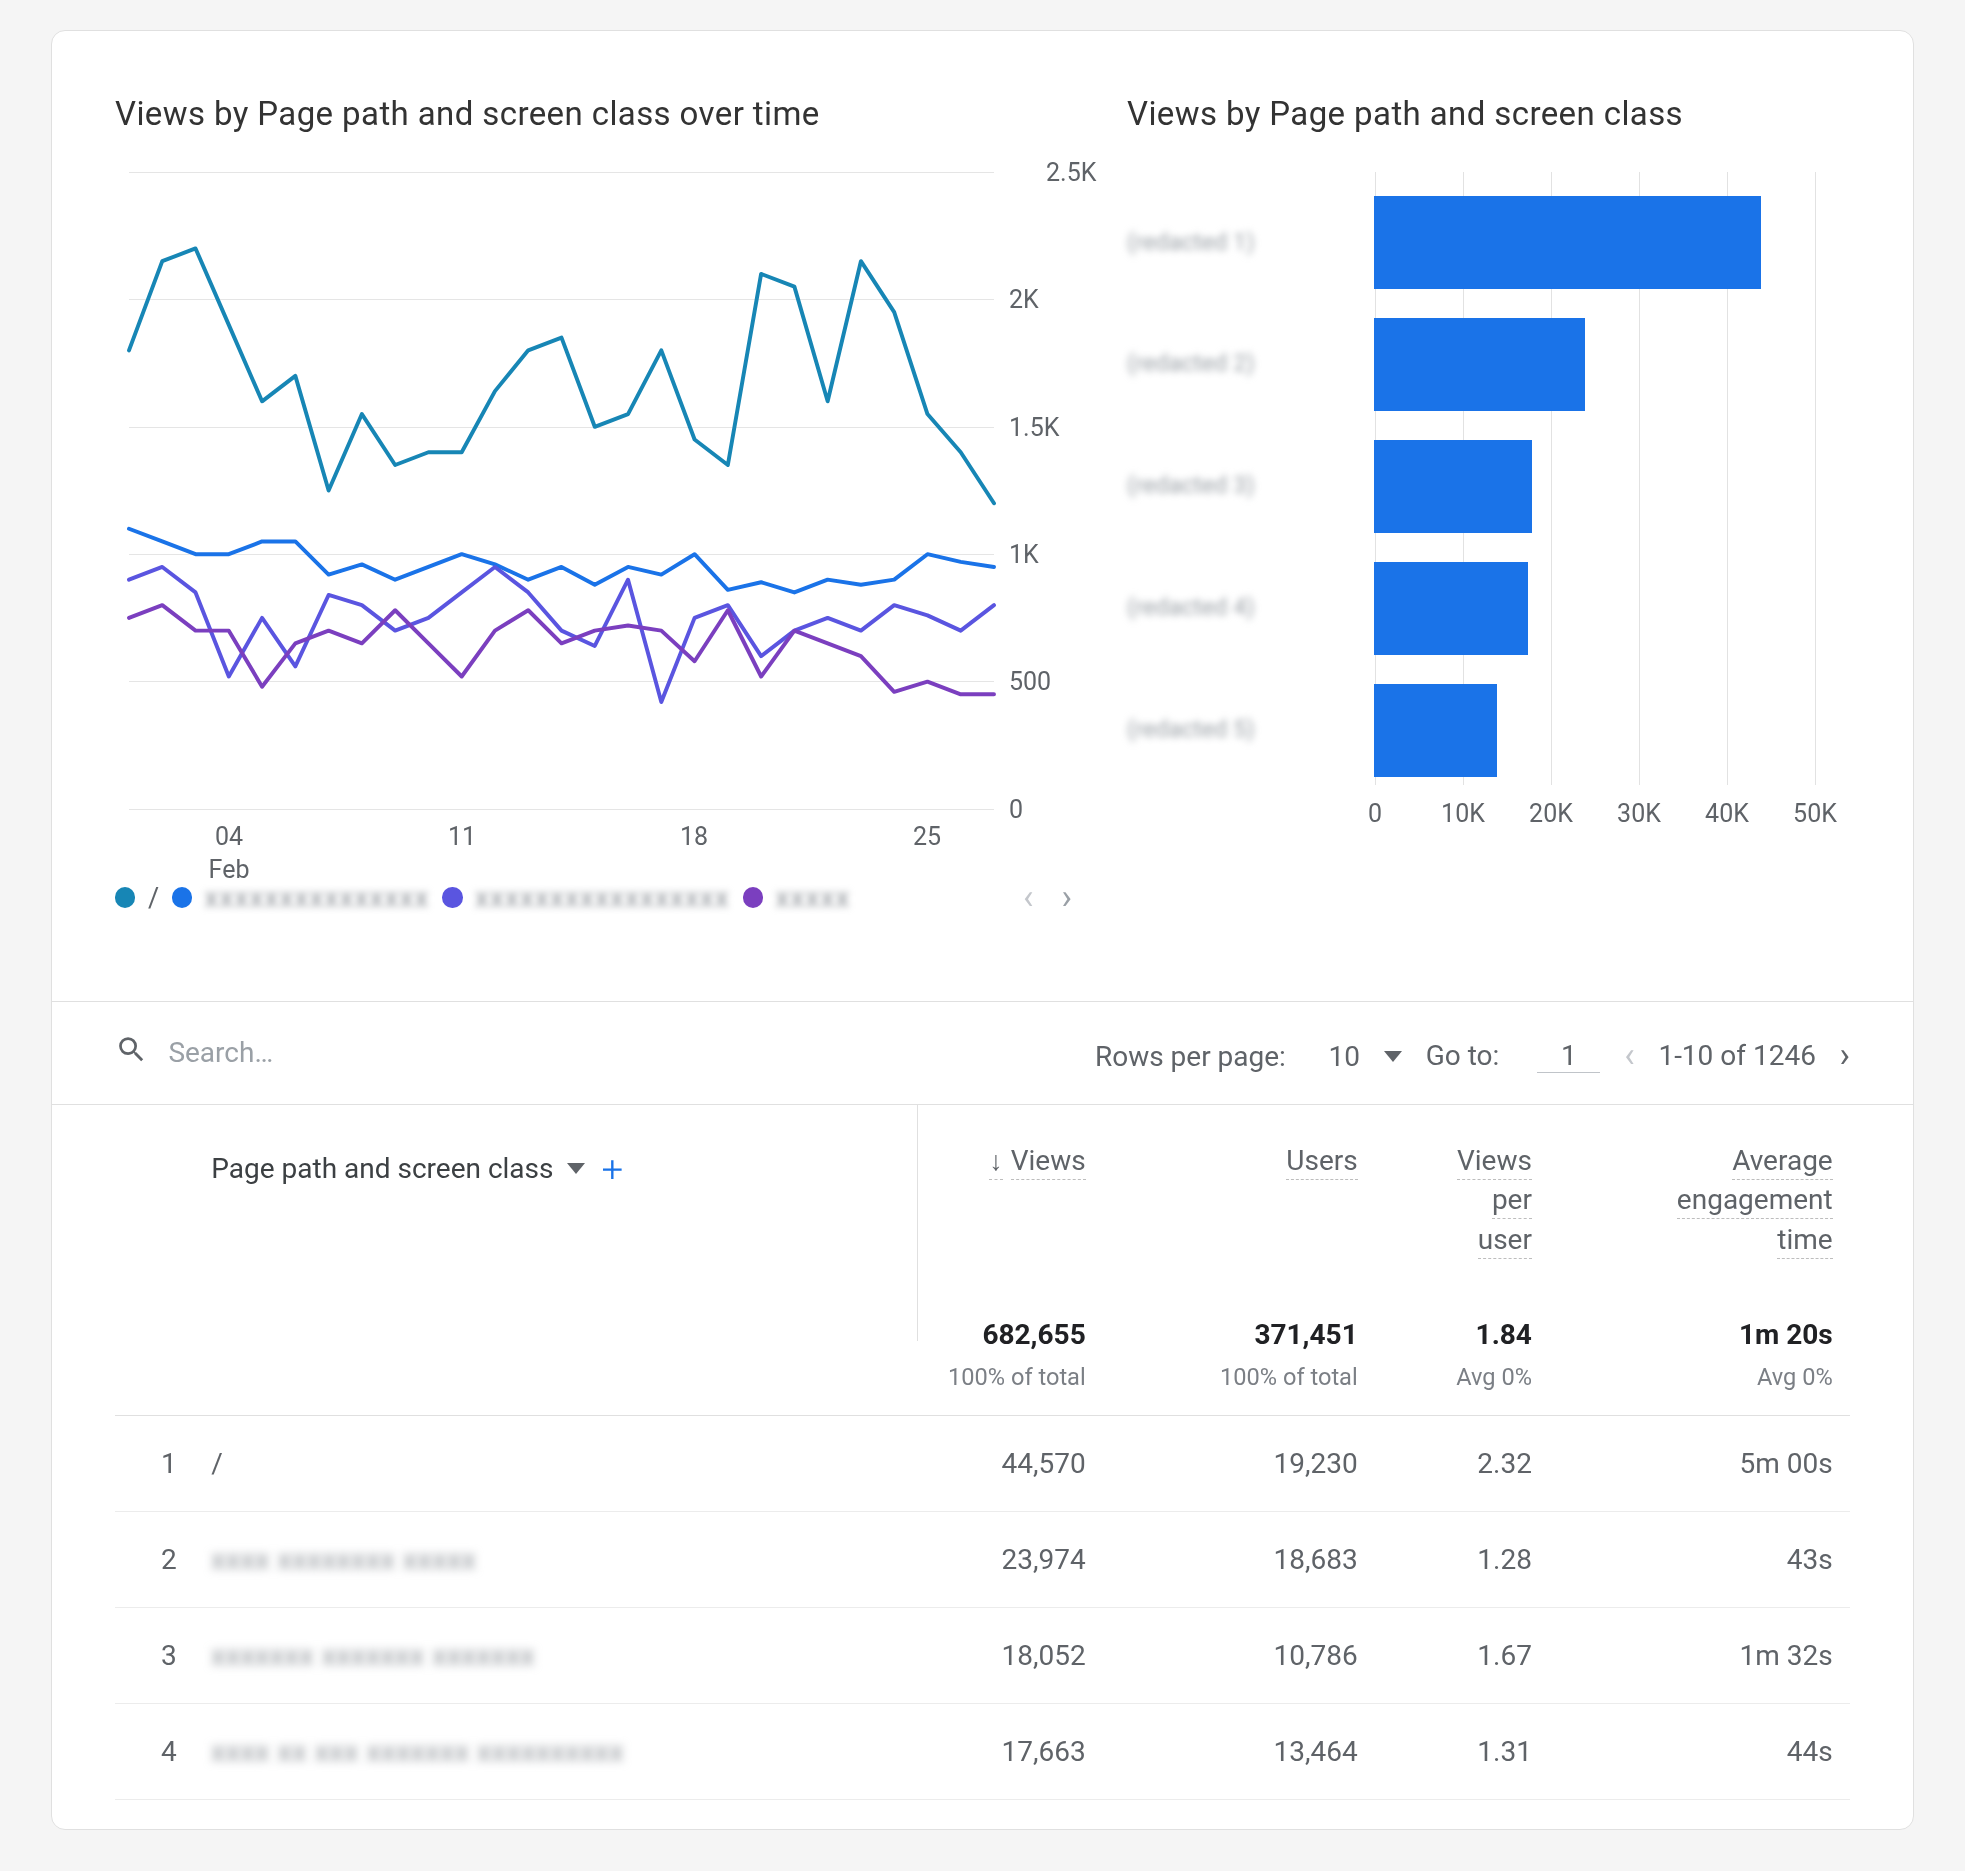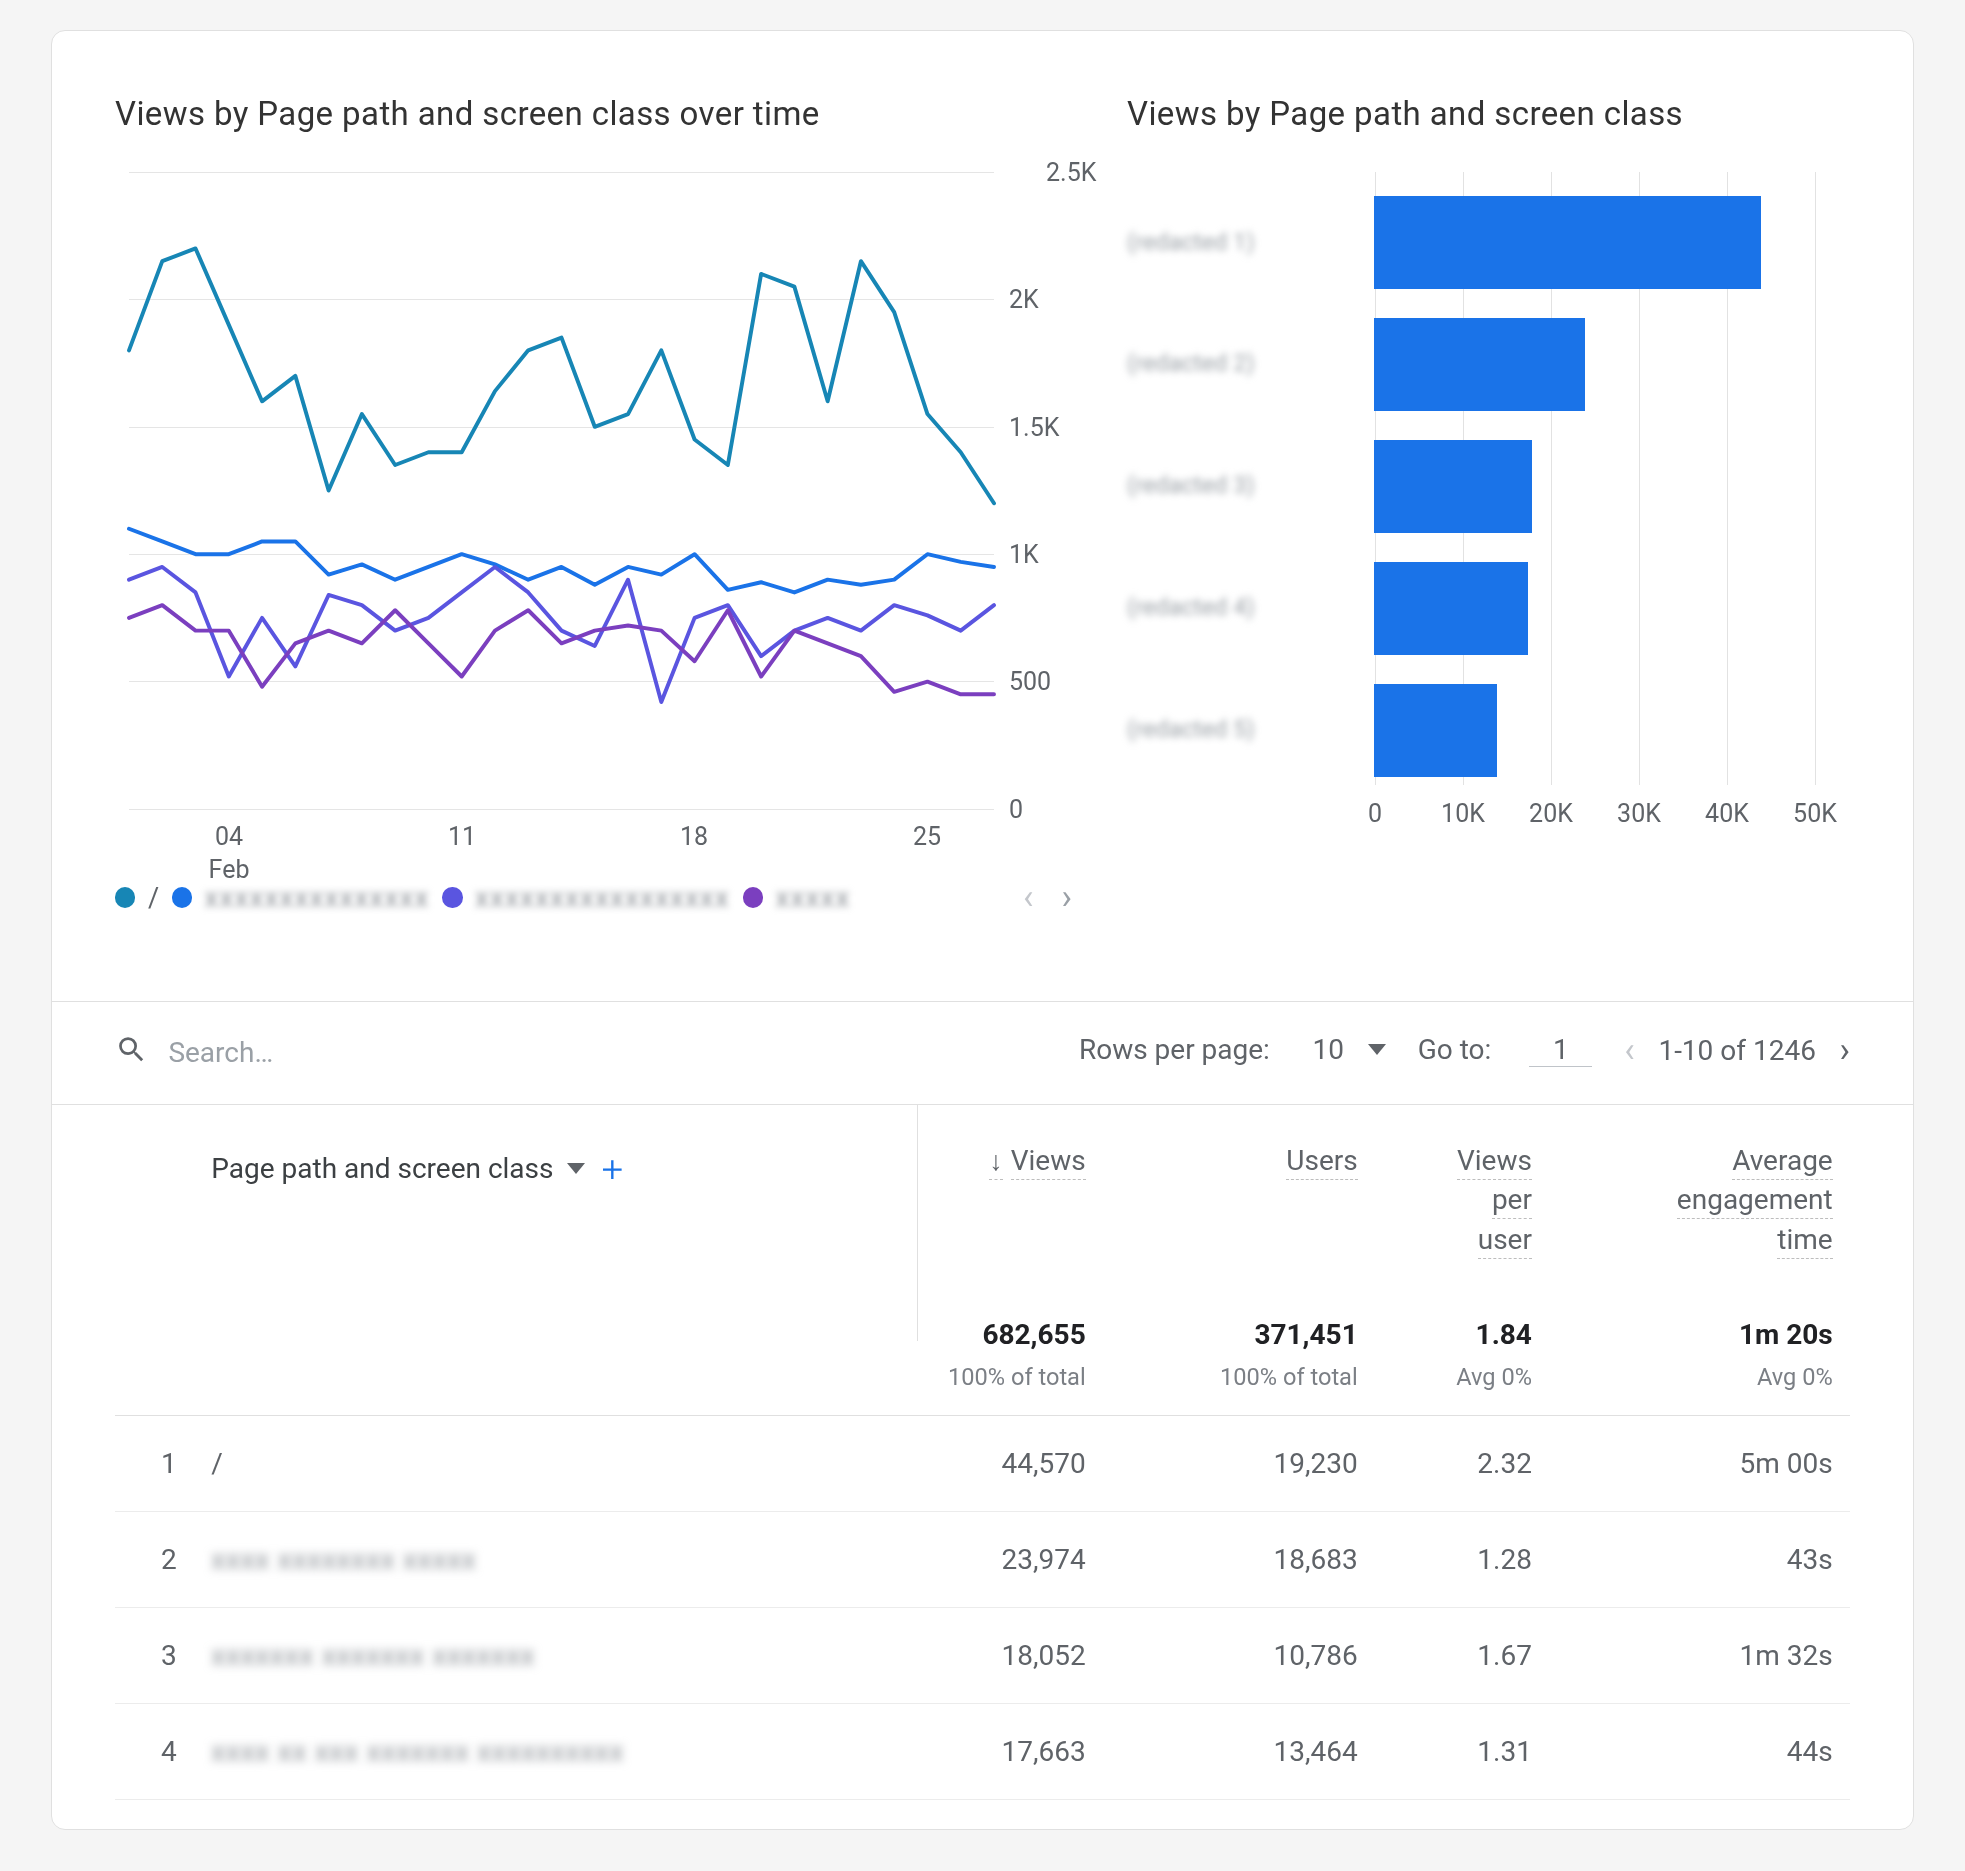--- a/index.html
+++ b/index.html
@@ -25,21 +25,21 @@
   .barchart{position:relative;height:637px;}
   .barplot{position:absolute;left:248px;top:0;width:440px;height:613px;}
   .bar-vgrid{position:absolute;top:0;height:613px;width:0.8px;background:#e2e2e2;}
   .barx{position:absolute;top:627px;font-size:25px;color:#5f6368;transform:translateX(-50%);}
   .bar-row{position:absolute;left:0;right:0;display:flex;align-items:center;height:94px;gap:19px;}
   .bar-label{width:228px;text-align:left;font-size:23.6px;line-height:1.25;color:#9aa0a6;filter:blur(3.9px);}
   .bar{height:93px;background:#1a73e8;}
   
   .divider{height:0.8px;background:#e0e0e0;margin:86px -63px 0 -63px;}
   
-  .toolbar{display:flex;align-items:flex-start;gap:32px;padding:31px 0;font-size:28px;color:#5f6368;}
+  .toolbar{display:flex;align-items:flex-end;gap:24px;padding:31px 0;font-size:28px;color:#5f6368;}
   .search-wrap{display:flex;align-items:center;gap:20.4px;flex:1;}
   .search-icon svg{width:33px;height:33px;fill:#5f6368;}
   .search-input{border:none;outline:none;font-size:28px;color:#5f6368;background:transparent;width:314px;}
   .search-input::placeholder{color:#9aa0a6;}
   .rpp{display:flex;align-items:center;gap:19px;}
   .rpp-val{color:#5f6368;font-size:28px;margin-left:23.6px;}
   .caret-down{width:0;height:0;border-left:9.4px solid transparent;border-right:9.4px solid transparent;border-top:11px solid #5f6368;display:inline-block;margin-left:4.7px}
   .goto-input{border:none;border-bottom:1.6px solid #c0c4c9;width:63px;text-align:center;font-size:28px;color:#5f6368;background:transparent;margin-left:19px}
   .pager{display:flex;align-items:center;gap:23.6px;}
   .chev{font-size:35px;line-height:1;color:#5f6368;}

